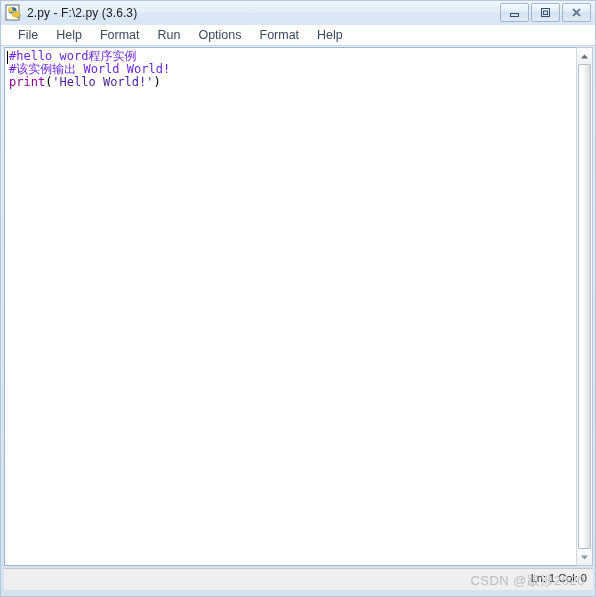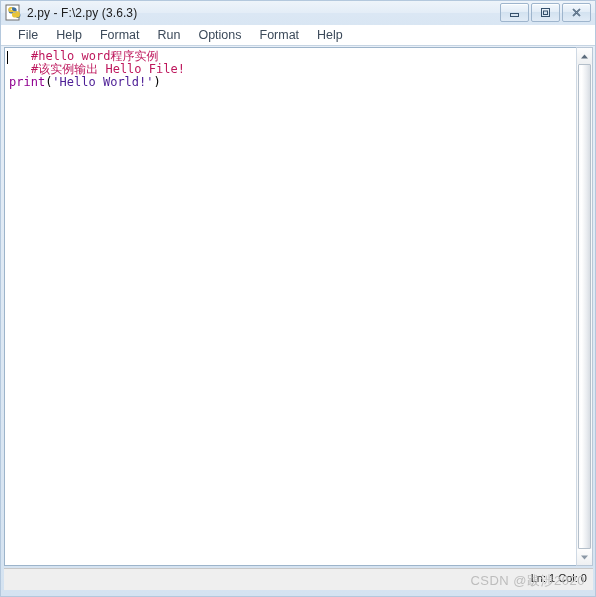--- a/index.html
+++ b/index.html
@@ -130,21 +130,21 @@
   pre#code {
     margin: 0;
     padding: 0 0 0 3px;
     font-family: "DejaVu Sans Mono", "Liberation Mono", monospace;
     font-size: 12px;
     line-height: 12.9px;
     color: #000000;
     white-space: pre;
     letter-spacing: 0px;
   }
-  .tok-comment { color: #be185d; padding-left: 22px; }
+  .tok-comment { color: #6d28d9; }
   .tok-builtin { color: #900090; }
   .tok-string  { color: #4c1d95; }
   .tok-plain   { color: #000000; }
 
   
   #vscroll {
     flex: 0 0 17px;
     width: 17px;
     box-sizing: border-box;
     background: #f2f2f2;
@@ -263,21 +263,21 @@
     <div class="menu-item">Format</div>
     <div class="menu-item">Help</div>
   </div>
 
   <div id="body-region">
 
     <div id="editor-frame">
       <div id="code-area">
         <div id="caret"></div>
         <pre id="code"><span class="tok-comment">#hello word程序实例</span>
-<span class="tok-comment">#该实例输出 Hello File!</span>
+<span class="tok-comment">#该实例输出 World World!</span>
 <span class="tok-builtin">print</span><span class="tok-plain">(</span><span class="tok-string">'Hello World!'</span><span class="tok-plain">)</span></pre>
       </div>
     </div>
 
     <div id="vscroll">
       <div class="sb-arrow">
         <svg width="9" height="7" viewBox="0 0 9 7">
           <path d="M4.5 1.4 L8 5.6 L1 5.6 Z" fill="#5b6b7c"></path>
         </svg>
       </div>

